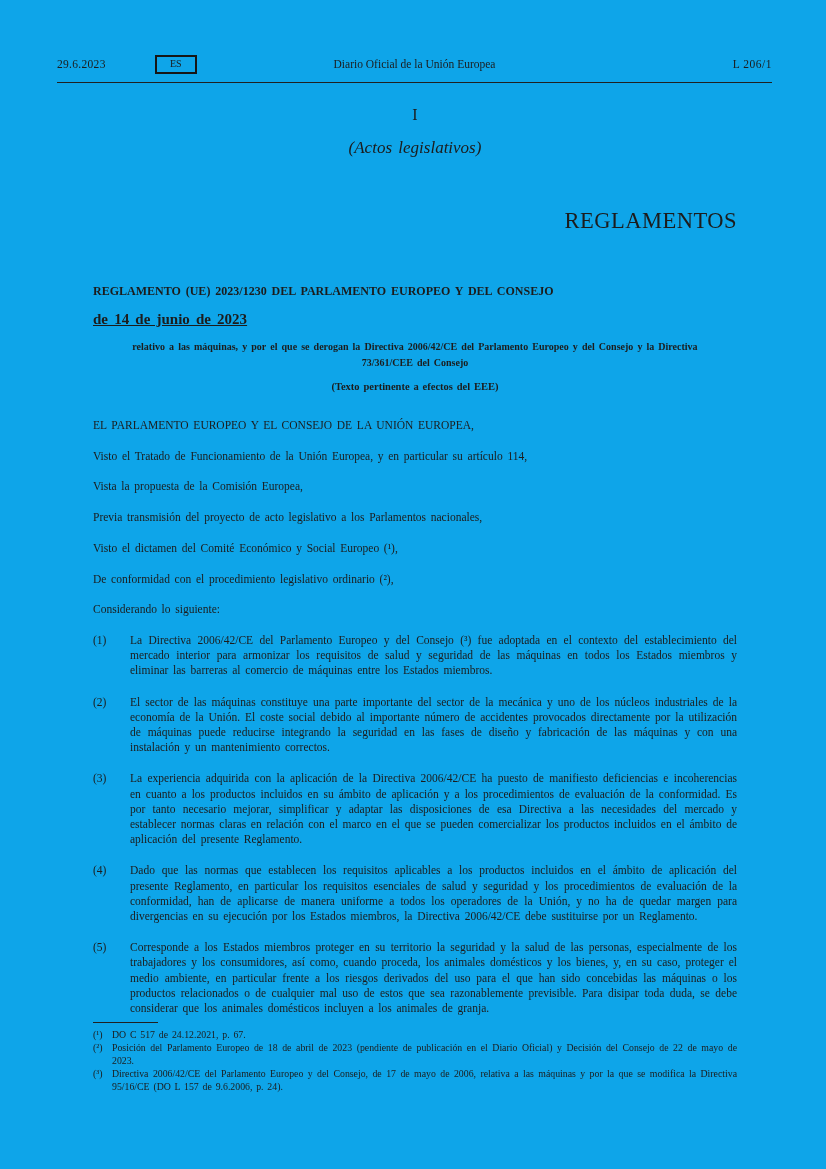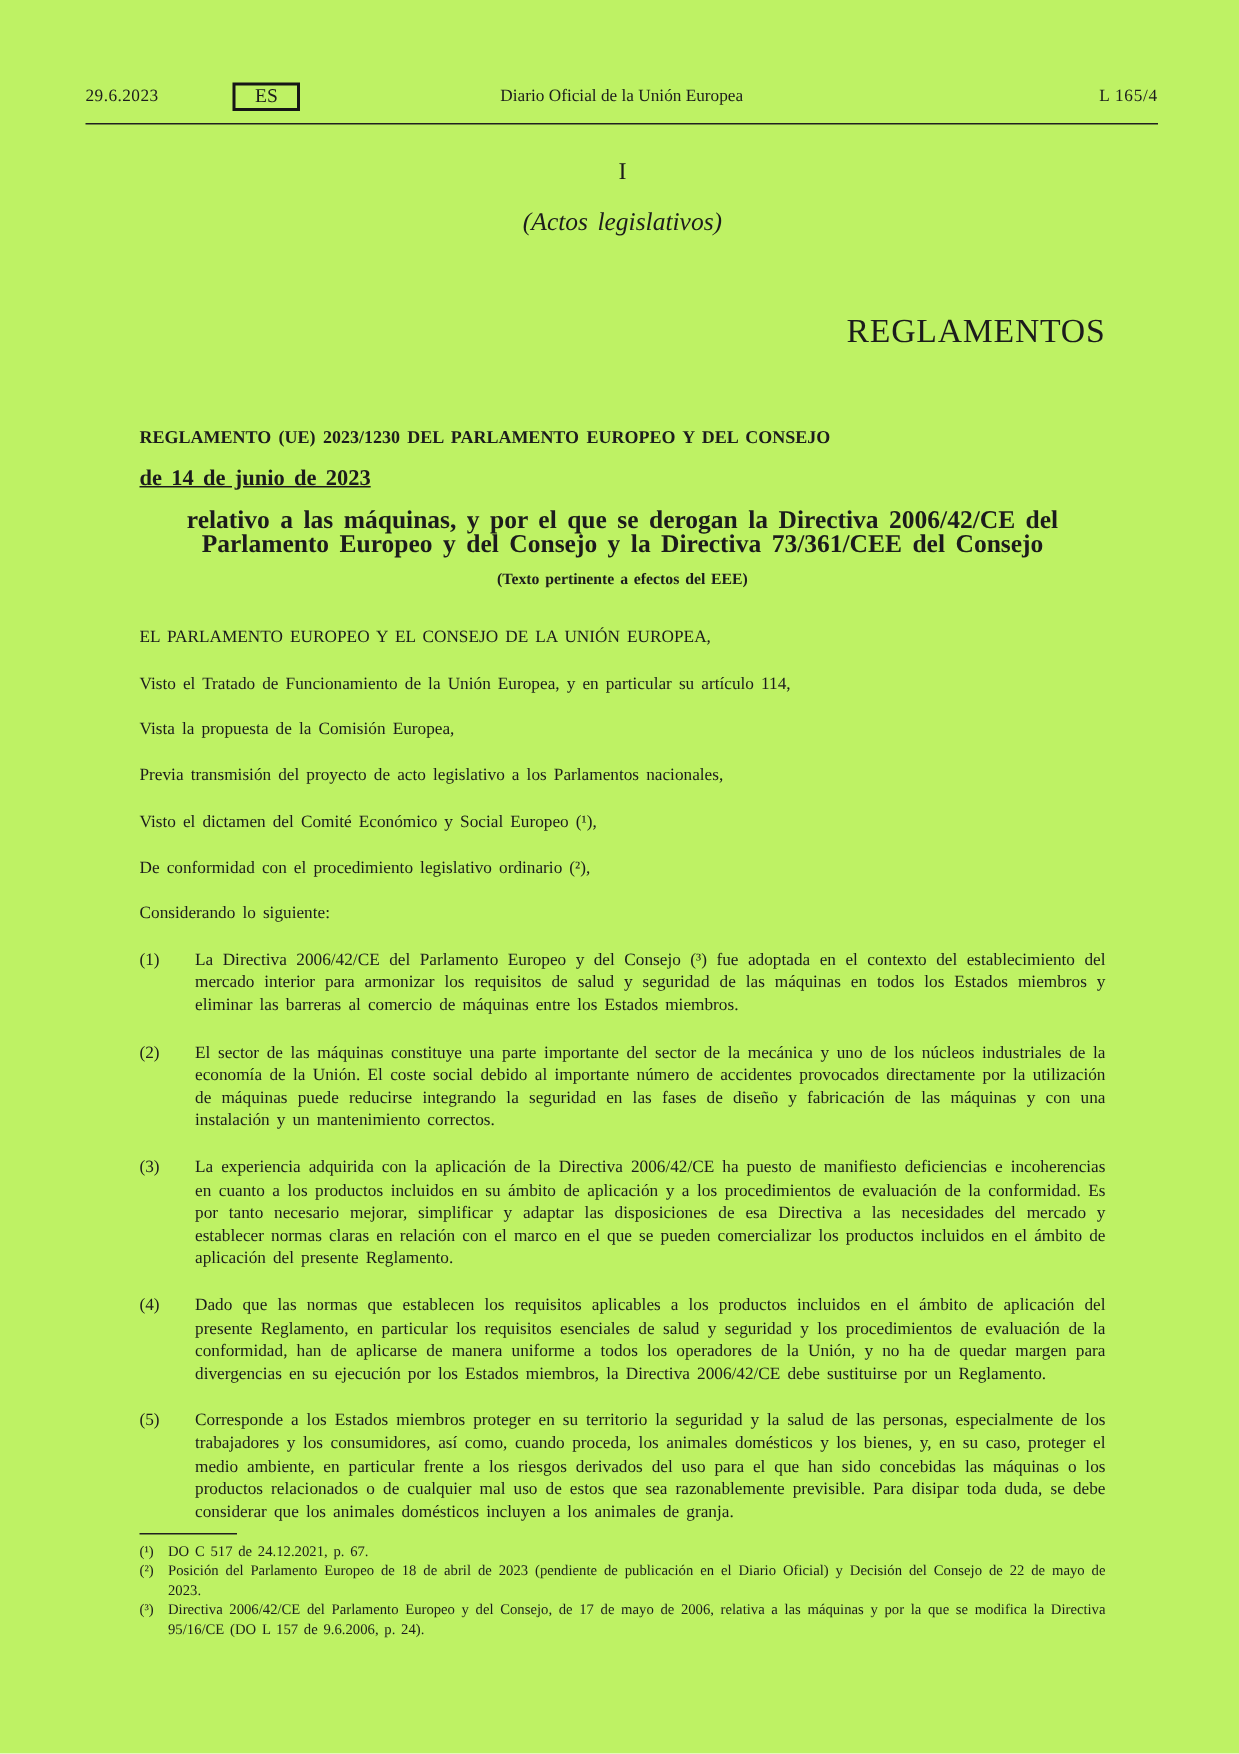--- a/index.html
+++ b/index.html
@@ -1,51 +1,51 @@
 <!DOCTYPE html>
 <html lang="es"><head>
 <meta charset="utf-8">
 <style>
   html, body { margin: 0; padding: 0; background: #ffffff; }
   .page {
     position: relative;
     width: 826px;
     height: 1169px;
-    background: #bef264;
+    background: #0ea5e9;
     color: #1c1c1c;
     font-family: "Liberation Serif", serif;
     overflow: hidden;
     box-sizing: border-box;
   }
 
   
   .header { position: absolute; top: 55px; left: 57px; right: 54px; height: 22px; font-size: 11.5px; }
   .h-date  { position: absolute; left: 0; top: 3px; letter-spacing: 0.3px; }
   .h-badge {
     position: absolute; left: 98px; top: 0;
     border: 2px solid #161616;
     padding: 0 13px 1px 13px;
-    font-size: 13px; line-height: 14px;
+    font-size: 10px; line-height: 14px;
   }
   .h-center { position: absolute; left: 0; right: 0; top: 3px; text-align: center; }
   .h-right  { position: absolute; right: 0; top: 3px; letter-spacing: 0.5px; }
   .header-rule {
     position: absolute; top: 82px; left: 57px; width: 715px;
     border: none; border-top: 1.5px solid #202020; margin: 0;
   }
 
   
   .content { position: absolute; top: 96px; left: 93px; width: 644px; }
   .sec-num   { text-align: center; font-size: 16px; margin: 10px 0 0 0; }
   .sec-sub   { text-align: center; font-style: italic; font-size: 17px; margin: 14px 0 0 0; word-spacing: 0.12em; }
   .category  { text-align: right; font-size: 22.5px; font-weight: 400; letter-spacing: 0.5px; margin: 50px 0 0 0; }
 
   .t1 { text-align: left; font-weight: 700; font-size: 12px;   margin: 50px 0 0 0; word-spacing: 0.16em; }
   .t2 { text-align: left; font-weight: 700; font-size: 15px;   margin: 12px 0 0 0; word-spacing: 0.16em; text-decoration: underline; }
-  .t3 { text-align: center; font-weight: 700; font-size: 17px; margin: 11px 0 0 0; padding: 0 14px; line-height: 15.5px; word-spacing: 0.16em; }
+  .t3 { text-align: center; font-weight: 700; font-size: 10px; margin: 11px 0 0 0; padding: 0 14px; line-height: 15.5px; word-spacing: 0.16em; }
   .t4 { text-align: center; font-weight: 700; font-size: 10.5px; margin: 11px 0 0 0; word-spacing: 0.12em; }
 
   .preamble { margin-top: 26px; }
   .preamble p {
     font-size: 11.5px; line-height: 15.2px;
     margin: 0 0 15.5px 0; text-align: justify; word-spacing: 0.16em;
   }
 
   .recitals { margin-top: 9px; }
   .recital { display: flex; margin: 0 0 16px 0; font-size: 11.5px; line-height: 15.2px; }
@@ -61,21 +61,21 @@
 </style>
 </head>
 <body>
 
 <div class="page">
 
   <div class="header">
     <span class="h-date">29.6.2023</span>
     <span class="h-badge">ES</span>
     <span class="h-center">Diario Oficial de la Unión Europea</span>
-    <span class="h-right">L 165/4</span>
+    <span class="h-right">L 206/1</span>
   </div>
   <hr class="header-rule">
 
   <div class="content">
     <div class="sec-num">I</div>
     <div class="sec-sub">(Actos legislativos)</div>
     <div class="category">REGLAMENTOS</div>
 
     <p class="t1">REGLAMENTO (UE) 2023/1230 DEL PARLAMENTO EUROPEO Y DEL CONSEJO</p>
     <p class="t2">de 14 de junio de 2023</p>

